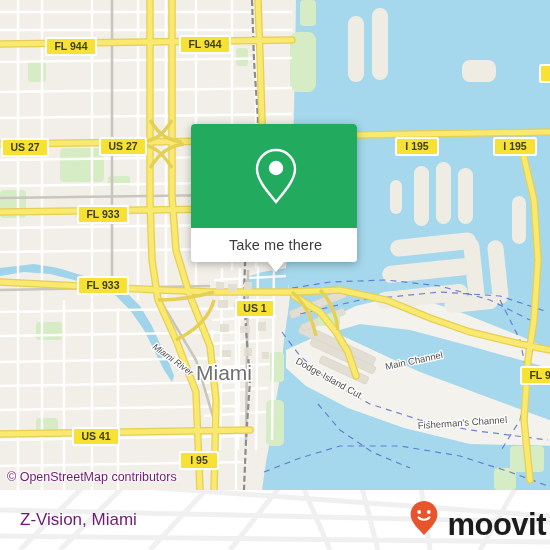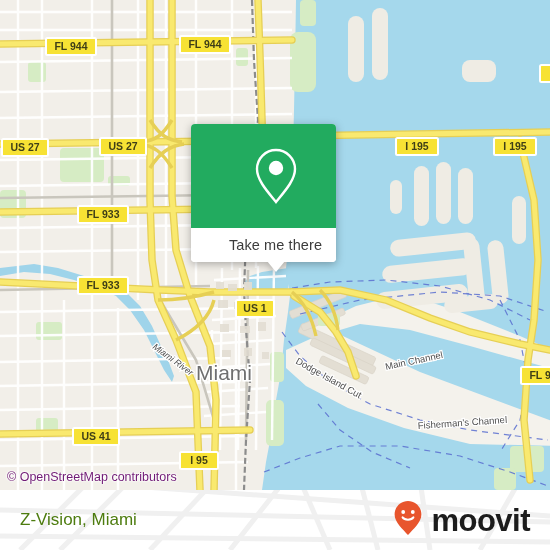--- a/index.html
+++ b/index.html
@@ -39,21 +39,21 @@
     position: absolute;
     left: 191px;
     top: 124px;
     width: 169px;
     height: 138px;
     filter: drop-shadow(0 2px 4px rgba(0,0,0,0.30));
   }
   #popup-body {
     position: absolute;
     left: 0; top: 0;
-    width: 145px;
+    width: 166px;
     height: 138px;
     border-radius: 4px;
     overflow: hidden;
     background: #ffffff;
   }
   #popup-green {
     position: absolute;
     left: 0; top: 0;
     width: 169px;
     height: 104px;
@@ -117,30 +117,30 @@
     width: 550px; height: 60px;
     opacity: 1;
     pointer-events: none;
   }
   #footer-place-name {
     position: absolute;
     left: 20px;
     top: 50%;
     transform: translateY(-50%);
     font-size: 17px;
-    color: #4d7c0f;
+    color: #701a75;
     white-space: nowrap;
   }
   #brand-logo {
     position: absolute;
-    right: 20px;
+    right: 4px;
     top: 50%;
     transform: translateY(-50%);
     display: flex;
-    align-items: center;
+    align-items: flex-end;
     gap: 8px;
   }
   #brand-wordmark {
     font-size: 31px;
     font-weight: bold;
     color: #1c1c1c;
     letter-spacing: -0.5px;
     line-height: 1;
   }
 </style>

